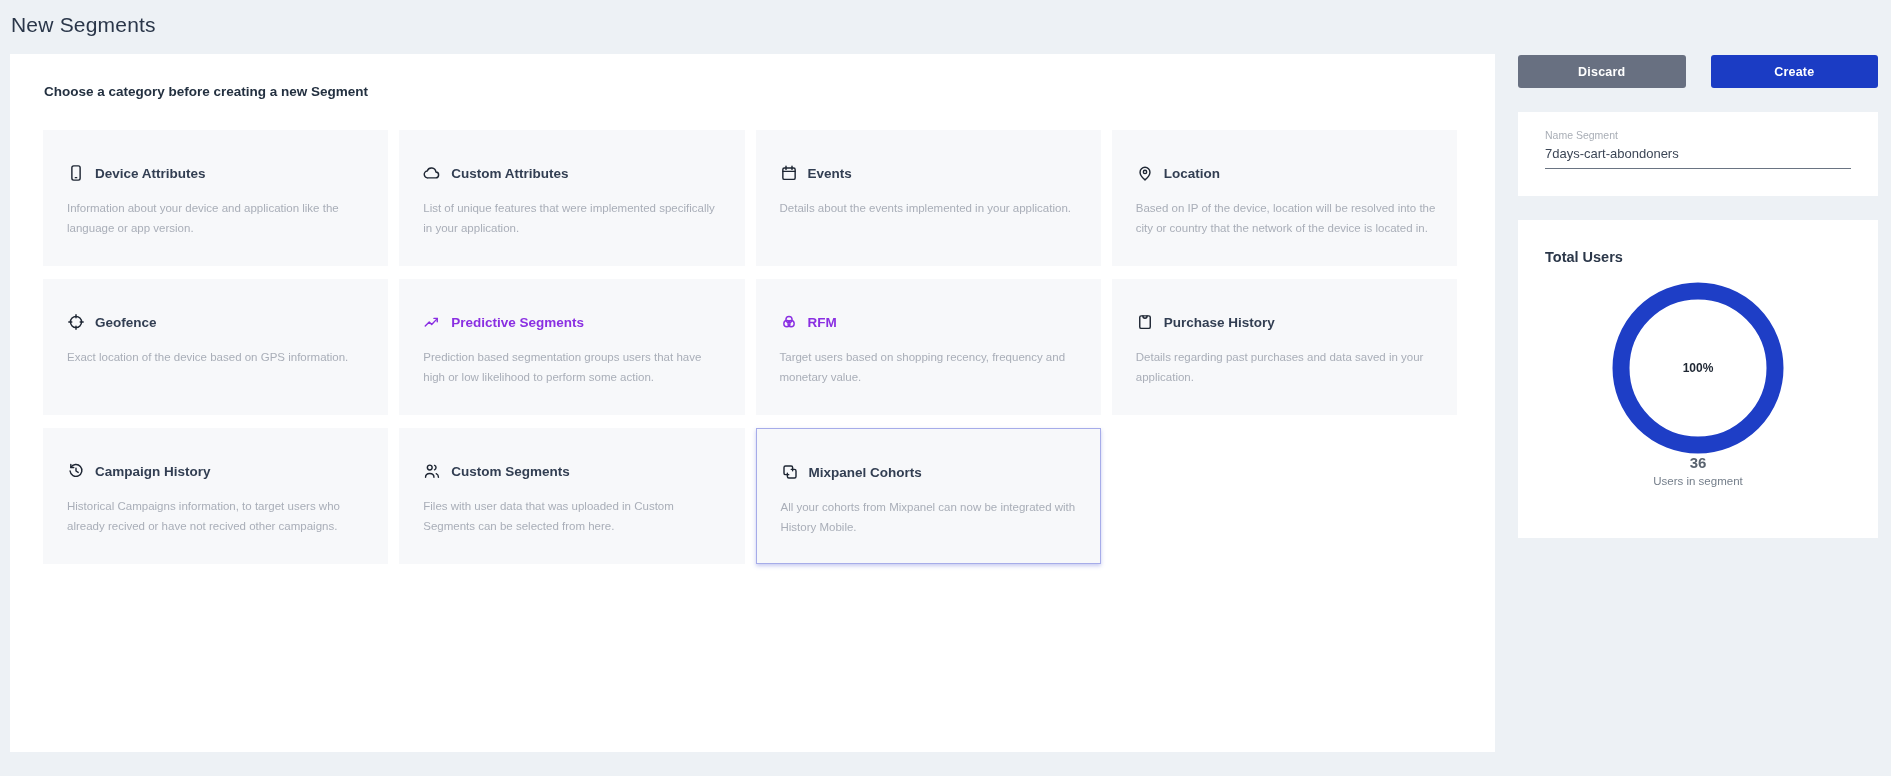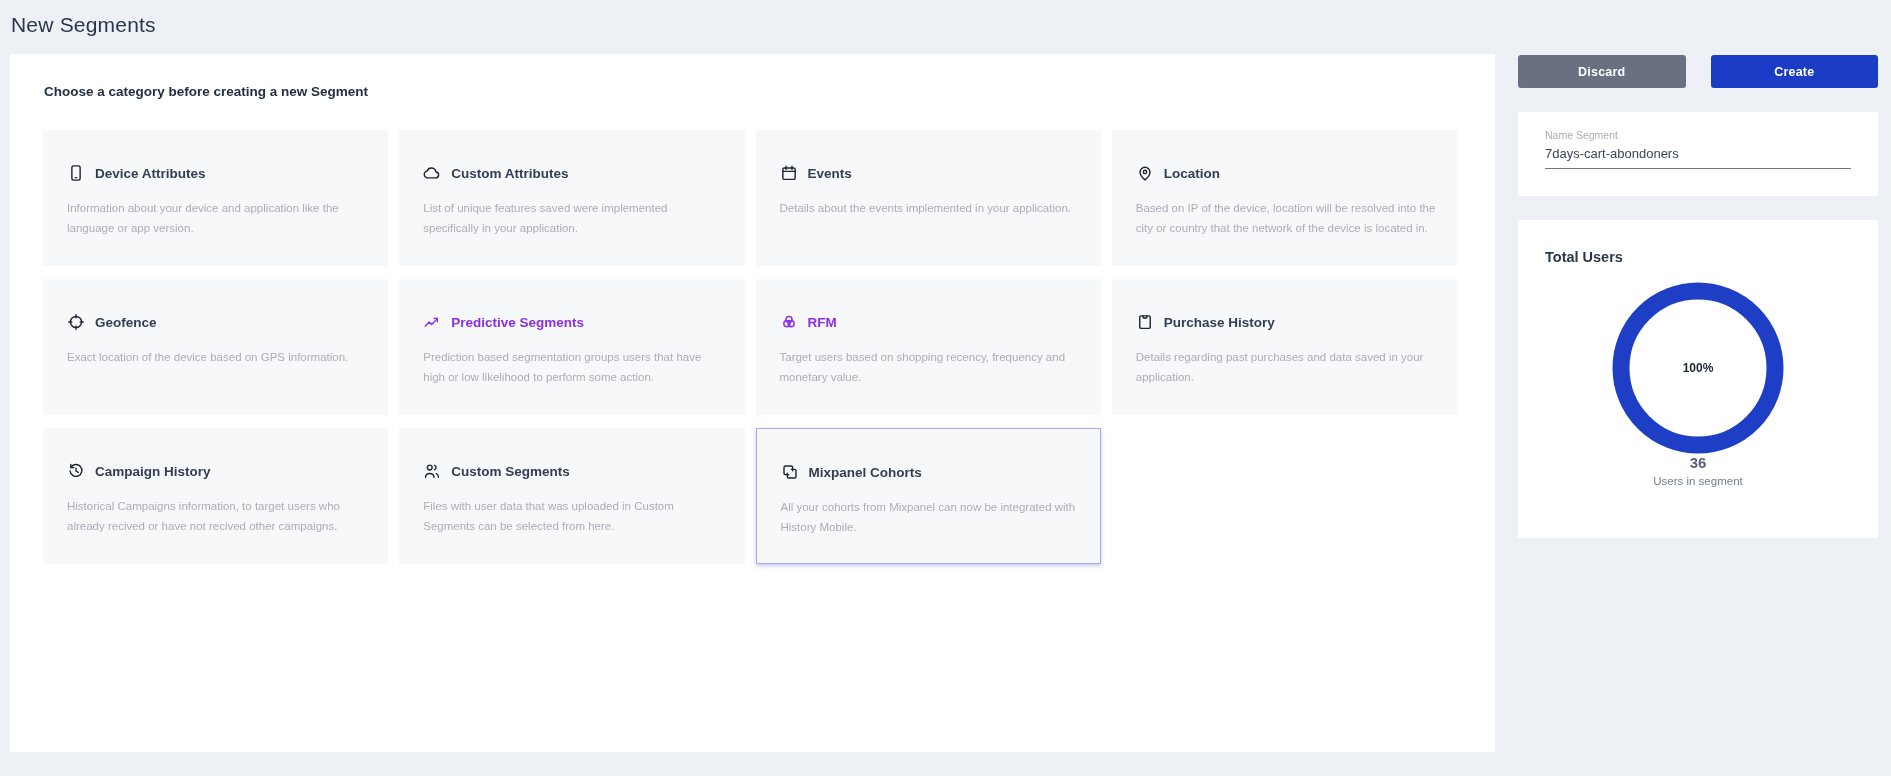--- a/index.html
+++ b/index.html
@@ -98,21 +98,21 @@
       </div>
       <div class="card">
         <div class="card-head">
           <span class="icon">
             <svg viewBox="0 0 24 24" fill="none" stroke="currentColor" stroke-width="1.9" stroke-linecap="round" stroke-linejoin="round">
               <path d="M7 18.5h9.6a3.9 3.9 0 0 0 .6-7.8 6 6 0 0 0-11.6-1.4A4.5 4.5 0 0 0 7 18.5z"></path>
             </svg>
           </span>
           <span class="card-title">Custom Attributes</span>
         </div>
-        <p class="card-desc">List of unique features saved were implemented specifically in your application.</p>
+        <p class="card-desc">List of unique features that were implemented specifically in your application.</p>
       </div>
       <div class="card">
         <div class="card-head">
           <span class="icon">
             <svg viewBox="0 0 24 24" fill="none" stroke="currentColor" stroke-width="1.9" stroke-linecap="round" stroke-linejoin="round">
               <rect x="3.8" y="5.3" width="16.4" height="15.2" rx="2"></rect>
               <path d="M8 3v4.2M16 3v4.2M3.8 9.8h16.4"></path>
             </svg>
           </span>
           <span class="card-title">Events</span>

